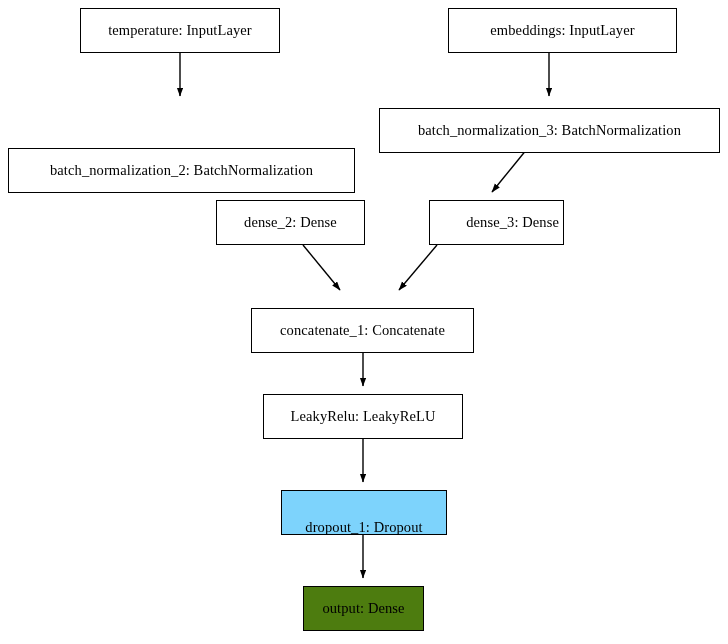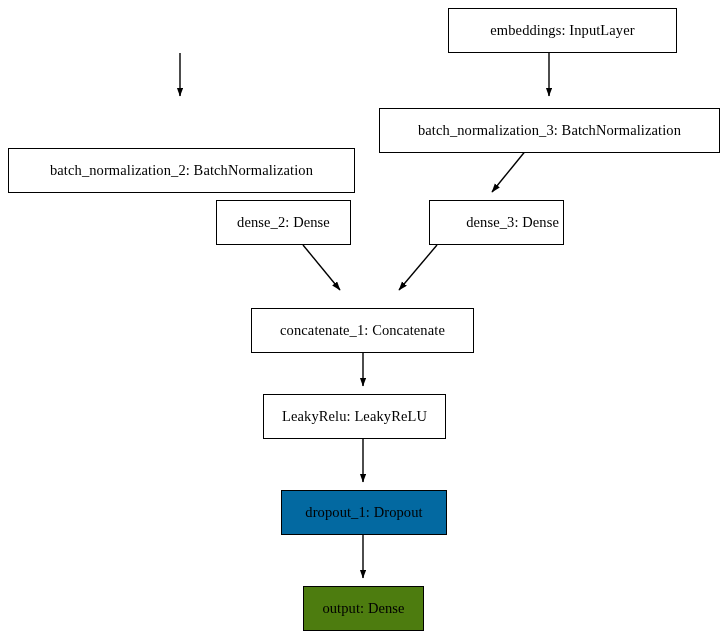--- a/index.html
+++ b/index.html
@@ -59,50 +59,53 @@
         <line x1="222" y1="149" x2="256" y2="192" stroke="#000000" stroke-width="1.4" marker-end="url(#arrowhead)"></line>
         <line x1="527" y1="149" x2="492" y2="192" stroke="#000000" stroke-width="1.4" marker-end="url(#arrowhead)"></line>
         <line x1="303" y1="245" x2="340" y2="290" stroke="#000000" stroke-width="1.4" marker-end="url(#arrowhead)"></line>
         <line x1="437" y1="245" x2="399" y2="290" stroke="#000000" stroke-width="1.4" marker-end="url(#arrowhead)"></line>
         <line x1="363" y1="343" x2="363" y2="386" stroke="#000000" stroke-width="1.4" marker-end="url(#arrowhead)"></line>
         <line x1="363" y1="439" x2="363" y2="482" stroke="#000000" stroke-width="1.4" marker-end="url(#arrowhead)"></line>
         <line x1="363" y1="535" x2="363" y2="578" stroke="#000000" stroke-width="1.4" marker-end="url(#arrowhead)"></line>
       </g>
   </svg>
 
+  <div class="node" style="left: 80px; top: 8px; width: 200px; height: 45px; border-color: rgb(0, 0, 0); background: rgb(255, 255, 255);">
+    <span class="node-label">temperature: InputLayer</span>
+  </div>
 
   <div class="node" style="left: 448px; top: 8px; width: 229px; height: 45px; border-color: rgb(0, 0, 0); background: rgb(255, 255, 255);">
     <span class="node-label">embeddings: InputLayer</span>
   </div>
 
   <div class="node" style="left: 8px; top: 104px; width: 347px; height: 45px; border-color: rgb(0, 0, 0); background: rgb(255, 255, 255); margin-top: 44px;">
     <span class="node-label">batch_normalization_2: BatchNormalization</span>
   </div>
 
   <div class="node" style="left: 379px; top: 108px; width: 341px; height: 45px; border-color: rgb(0, 0, 0); background: rgb(255, 255, 255);">
     <span class="node-label">batch_normalization_3: BatchNormalization</span>
   </div>
 
-  <div class="node" style="left: 216px; top: 200px; width: 135px; height: 45px; border-color: rgb(0, 0, 0); background: rgb(255, 255, 255);">
+  <div class="node" style="left: 216px; top: 200px; width: 149px; height: 45px; border-color: rgb(0, 0, 0); background: rgb(255, 255, 255);">
     <span class="node-label">dense_2: Dense</span>
   </div>
 
   <div class="node" style="left: 429px; top: 200px; width: 135px; height: 45px; border-color: rgb(0, 0, 0); background: rgb(255, 255, 255); justify-content: flex-end;">
     <span class="node-label">dense_3: Dense</span>
   </div>
 
   <div class="node" style="left: 251px; top: 308px; width: 223px; height: 45px; border-color: rgb(0, 0, 0); background: rgb(255, 255, 255);">
     <span class="node-label">concatenate_1: Concatenate</span>
   </div>
 
-  <div class="node" style="left: 263px; top: 394px; width: 183px; height: 45px; border-color: rgb(0, 0, 0); background: rgb(255, 255, 255);">
+  <div class="node" style="left: 263px; top: 394px; width: 200px; height: 45px; border-color: rgb(0, 0, 0); background: rgb(255, 255, 255);">
     <span class="node-label">LeakyRelu: LeakyReLU</span>
   </div>
 
-  <div class="node" style="left: 281px; top: 490px; width: 166px; height: 45px; border-color: rgb(0, 0, 0); background: #0369a1;">
+  <div class="node" style="left: 281px; top: 490px; width: 166px; height: 45px; border-color: rgb(0, 0, 0); background: #7dd3fc; align-items: flex-end;">
     <span class="node-label">dropout_1: Dropout</span>
   </div>
 
   <div class="node" style="left: 303px; top: 586px; width: 121px; height: 45px; border-color: rgb(0, 0, 0); background: #4d7c0f;">
     <span class="node-label">output: Dense</span>
   </div>
 
 </div>
 
 </body></html>

